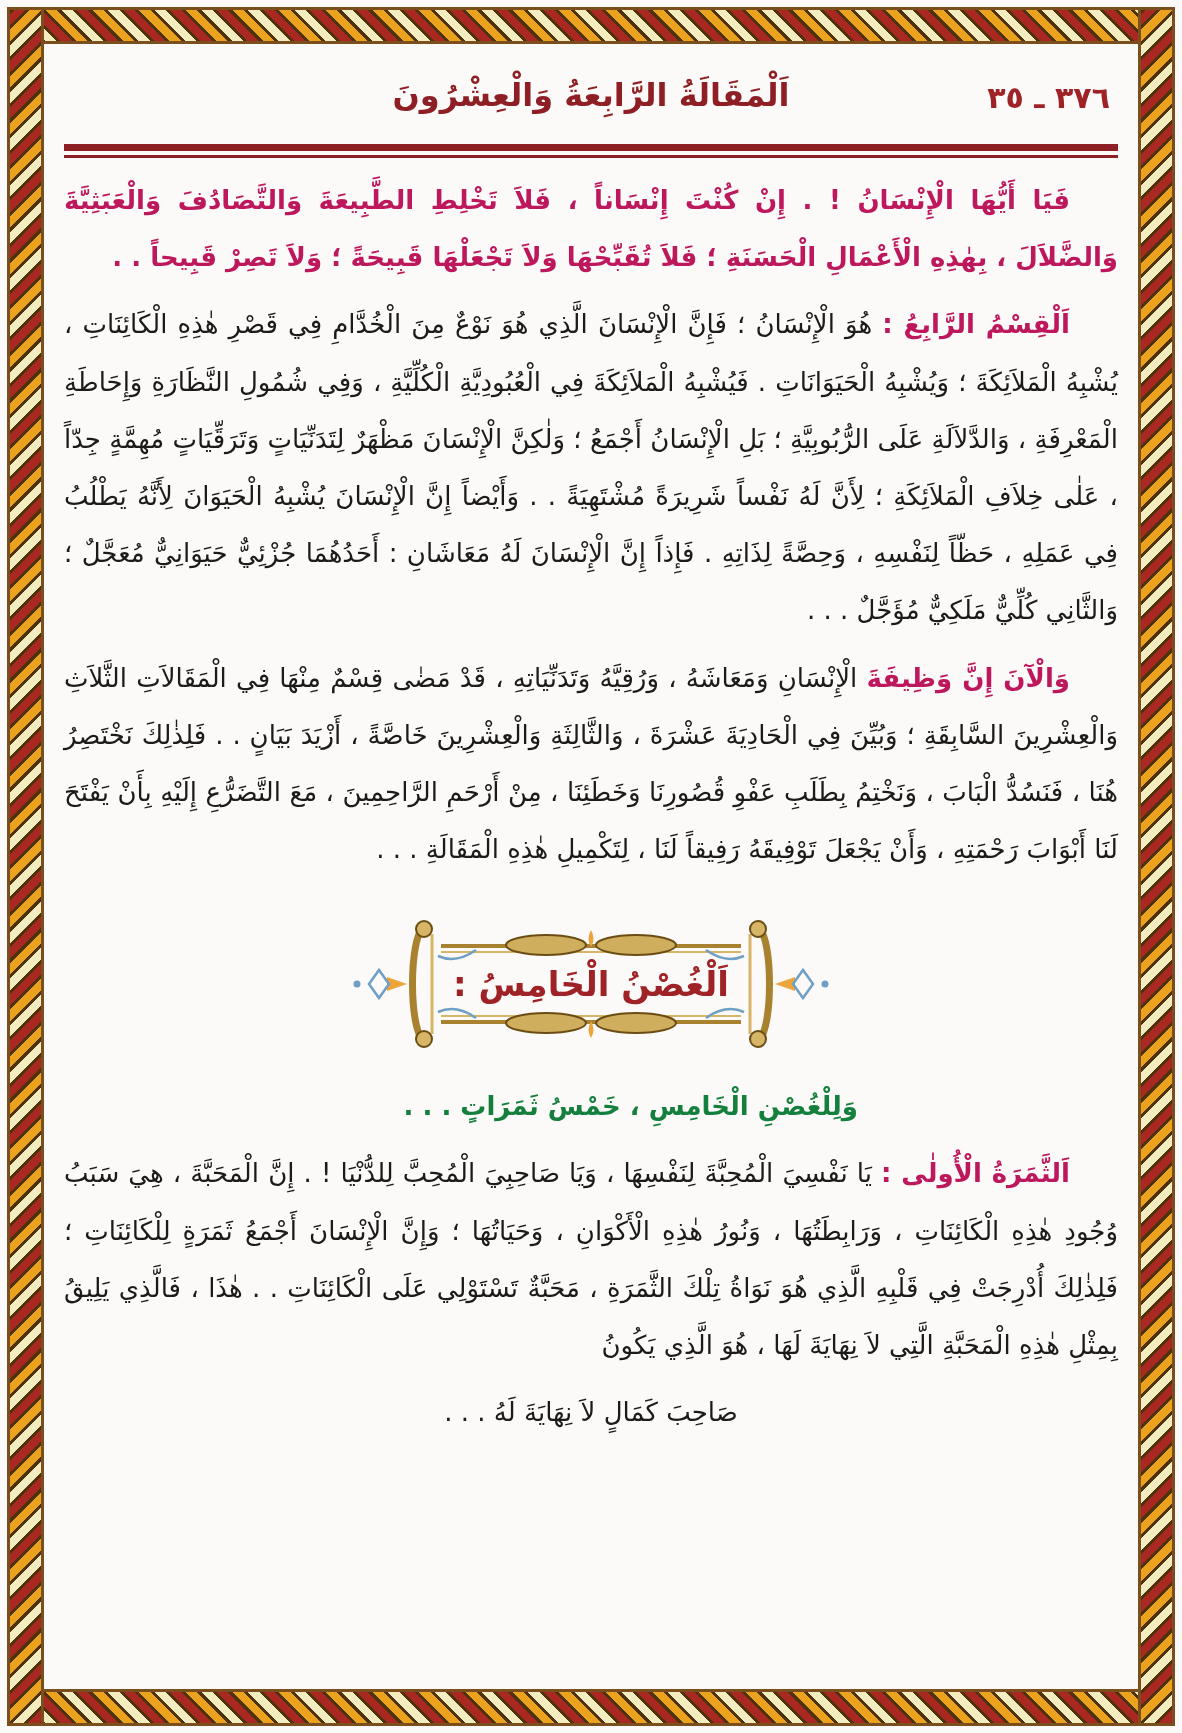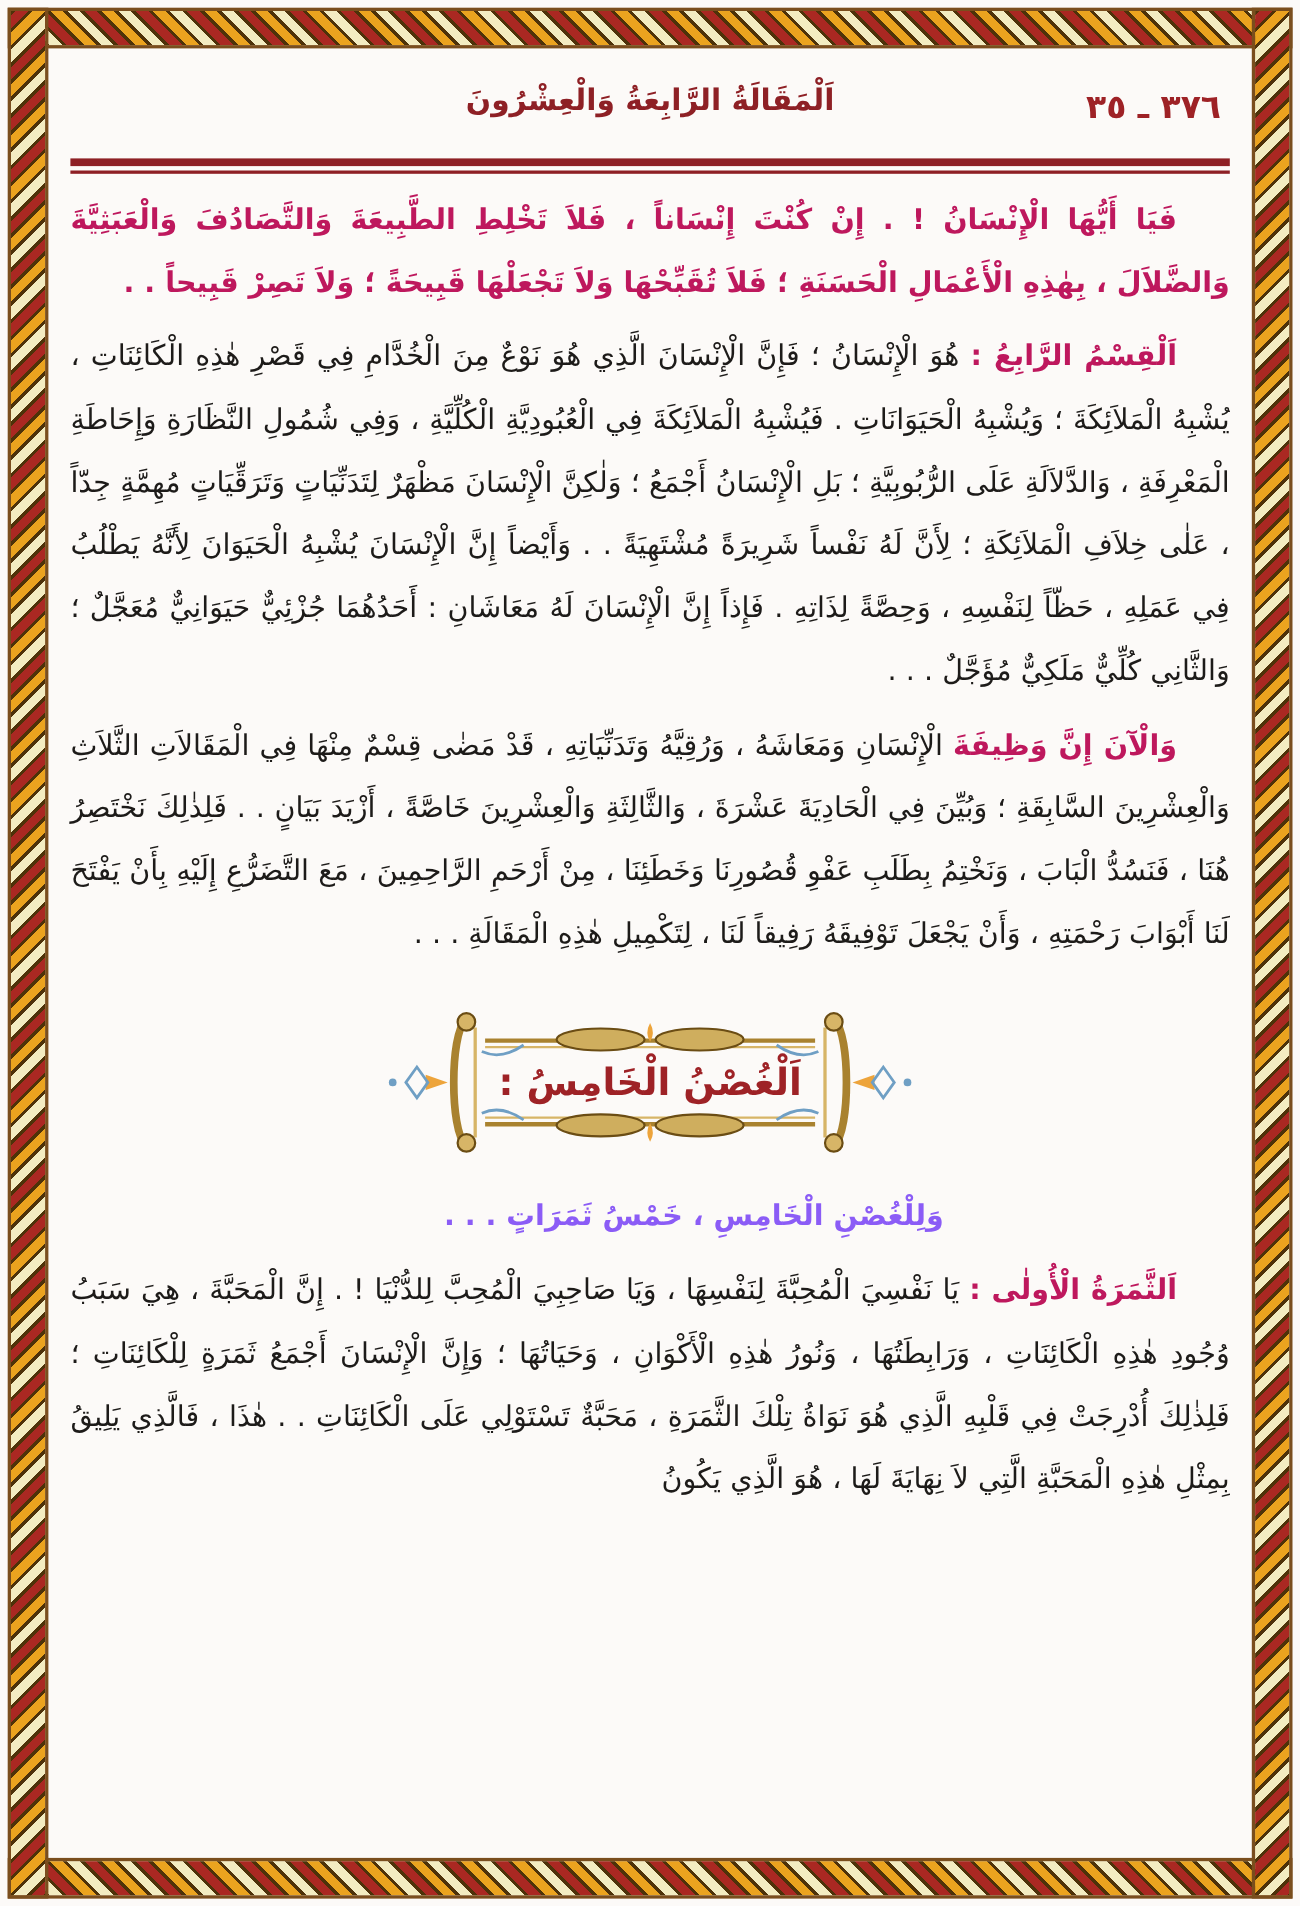--- a/index.html
+++ b/index.html
@@ -34,34 +34,34 @@
     position:absolute; left:64px; right:64px; top:56px; bottom:56px;
     direction:rtl;
   }
   .header { position:relative; height:74px; }
   .page-number {
     position:absolute; right:8px; top:24px;
     color:#9e2226; font-weight:bold; font-size:30px; letter-spacing:2px;
   }
   .page-title {
     text-align:center; padding-top:20px;
-    color:#8e2025; font-weight:bold; font-size:27px;
+    color:#8e2025; font-weight:bold; font-size:32px;
   }
   .divider {
     margin-top:14px; height:4px;
     border-top:7px solid #8e2025; border-bottom:3px solid #8e2025;
   }
   .body {
     margin-top:14px; font-size:26px; line-height:2.2;
     color:#1d1b19; text-align:justify;
   }
   .body p { margin:10px 0; }
   .indent { text-indent:48px; }
   .red { color:#be185d; font-weight:bold; }
-  .standalone-red { color:#8b5cf6; font-weight:bold; text-align:right; margin-left:0; padding-right:260px !important; text-indent:0; }
+  .standalone-red { color:#15803d; font-weight:bold; text-align:right; margin-left:0; padding-right:260px !important; text-indent:0; }
   .centered-line { text-align:center; margin-top:0; }
 
   
   .ornament-wrap { width:560px; height:168px; margin:22px auto 8px; position:relative;text-decoration:underline; }
   .ornament-wrap svg { position:absolute; inset:0; }
   .ornament-title {
     position:absolute; inset:0; display:flex; align-items:center; justify-content:center;
     color:#9e2226; font-weight:bold; font-size:34px;
   }
 </style>
@@ -131,16 +131,17 @@
           <path d="M482 84 l10 -14 10 14 -10 14 z" fill="none" stroke="#6f9fc4" stroke-width="2.5"></path>
           <circle cx="514" cy="84" r="3.5" fill="#6f9fc4"></circle>
         </svg>
         <div class="ornament-title">اَلْغُصْنُ الْخَامِسُ :</div>
       </div>
 
       <p class="standalone-red">وَلِلْغُصْنِ الْخَامِسِ ، خَمْسُ ثَمَرَاتٍ . . .</p>
 
       <p class="indent"><span class="red">اَلثَّمَرَةُ الْأُولٰى :</span><span> يَا نَفْسِيَ الْمُحِبَّةَ لِنَفْسِهَا ، وَيَا صَاحِبِيَ الْمُحِبَّ لِلدُّنْيَا ! . إِنَّ الْمَحَبَّةَ ، هِيَ سَبَبُ وُجُودِ هٰذِهِ الْكَائِنَاتِ ، وَرَابِطَتُهَا ، وَنُورُ هٰذِهِ الْأَكْوَانِ ، وَحَيَاتُهَا ؛ وَإِنَّ الْإِنْسَانَ أَجْمَعُ ثَمَرَةٍ لِلْكَائِنَاتِ ؛ فَلِذٰلِكَ أُدْرِجَتْ فِي قَلْبِهِ الَّذِي هُوَ نَوَاةُ تِلْكَ الثَّمَرَةِ ، مَحَبَّةٌ تَسْتَوْلِي عَلَى الْكَائِنَاتِ . . هٰذَا ، فَالَّذِي يَلِيقُ بِمِثْلِ هٰذِهِ الْمَحَبَّةِ الَّتِي لاَ نِهَايَةَ لَهَا ، هُوَ الَّذِي يَكُونُ</span></p>
 
+      <p class="centered-line">صَاحِبَ كَمَالٍ لاَ نِهَايَةَ لَهُ . . .</p>
 
     </div>
   </div>
 </div>
 
 </body></html>

